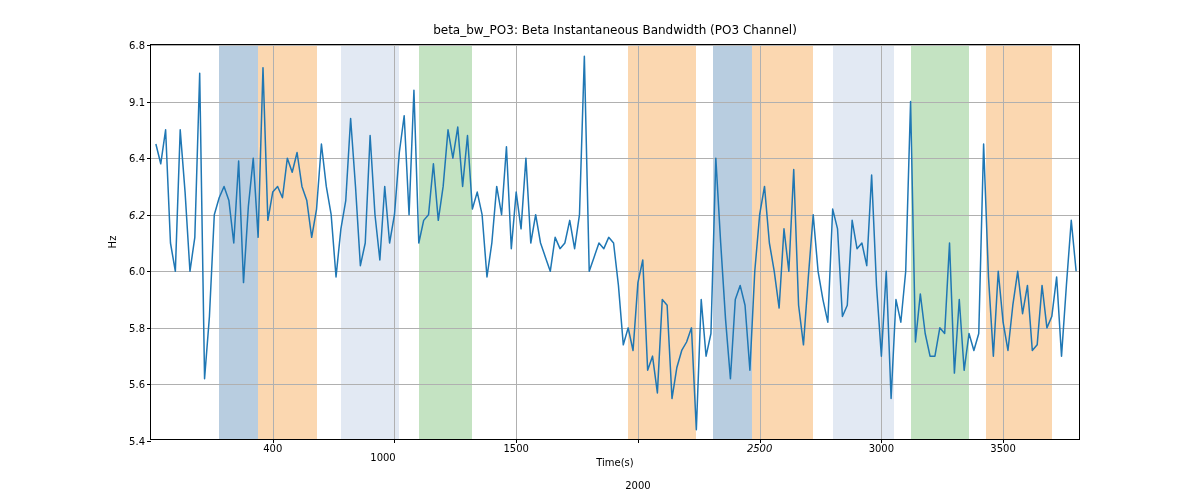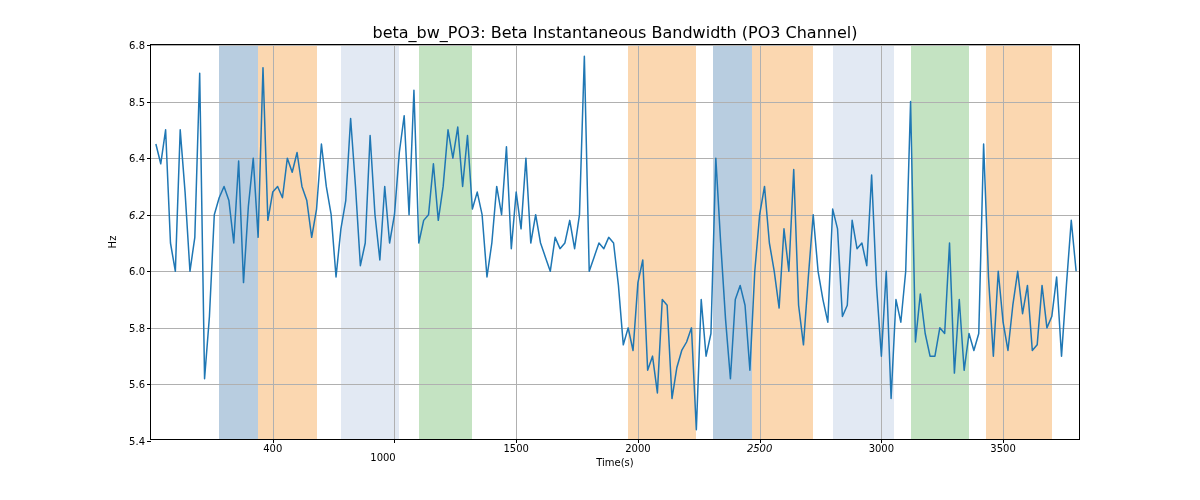--- a/index.html
+++ b/index.html
@@ -60,21 +60,21 @@
   .tick-mark-y {
     position: absolute;
     height: 1px; width: 4px;
     background: #000000;
     right: 100%;
   }
   .title {
     position: absolute;
     left: 50%;
     transform: translateX(-50%);
-    font-size: 16px;
+    font-size: 12px;
     white-space: nowrap;
   }
   .xlabel {
     position: absolute;
     left: 50%;
     top: 100%;
     transform: translate(-50%, 18px);
     white-space: nowrap;
   }
   .ylabel {
@@ -137,21 +137,21 @@
         </svg>
     </div>
     <div id="xticks">
         <div class="tick-mark-x" style="left: 121.728px;"></div>
         <div class="tick-label-x" style="left: 121.728px;">400</div>
         <div class="tick-mark-x" style="left: 243.455px;"></div>
         <div class="tick-label-x" style="left: 232px; margin-top: 9px;">1000</div>
         <div class="tick-mark-x" style="left: 365.183px;"></div>
         <div class="tick-label-x" style="left: 365.183px;">1500</div>
         <div class="tick-mark-x" style="left: 486.911px;"></div>
-        <div class="tick-label-x" style="left: 486.911px;">2000</div>
+        <div class="tick-label-x" style="left: 486.911px; margin-top: 37px;">2000</div>
         <div class="tick-mark-x" style="left: 608.639px;"></div>
         <div class="tick-label-x" style="left: 608.639px; font-style: italic;">2500</div>
         <div class="tick-mark-x" style="left: 730.366px;"></div>
         <div class="tick-label-x" style="left: 730.366px;">3000</div>
         <div class="tick-mark-x" style="left: 852.094px;"></div>
         <div class="tick-label-x" style="left: 852.094px;">3500</div>
       </div>
     <div id="yticks">
         <div class="tick-mark-y" style="top: 396px;"></div>
         <div class="tick-label-y" style="top: 396px;">5.4</div>
@@ -159,21 +159,21 @@
         <div class="tick-label-y" style="top: 339.429px;">5.6</div>
         <div class="tick-mark-y" style="top: 282.857px;"></div>
         <div class="tick-label-y" style="top: 282.857px;">5.8</div>
         <div class="tick-mark-y" style="top: 226.286px;"></div>
         <div class="tick-label-y" style="top: 226.286px;">6.0</div>
         <div class="tick-mark-y" style="top: 169.714px;"></div>
         <div class="tick-label-y" style="top: 169.714px; font-style: italic;">6.2</div>
         <div class="tick-mark-y" style="top: 113.143px;"></div>
         <div class="tick-label-y" style="top: 113.143px;">6.4</div>
         <div class="tick-mark-y" style="top: 56.5714px;"></div>
-        <div class="tick-label-y" style="top: 56.5714px;">8.5</div>
+        <div class="tick-label-y" style="top: 56.5714px;">9.1</div>
         <div class="tick-mark-y" style="top: 0px;"></div>
         <div class="tick-label-y" style="top: 0px;">6.8</div>
       </div>
     <div class="title" id="title" style="top: -22px;">beta_bw_PO3: Beta Instantaneous Bandwidth (PO3 Channel)</div>
     <div class="xlabel">Time(s)</div>
     <div class="ylabel">Hz</div>
   </div>
 </div>
 
 </body></html>

